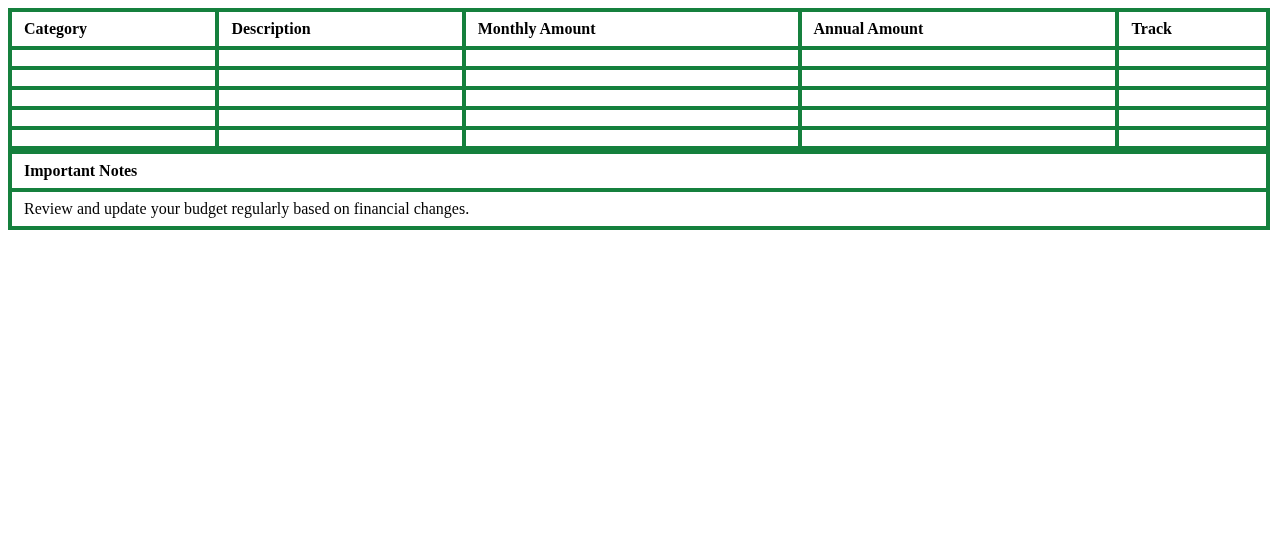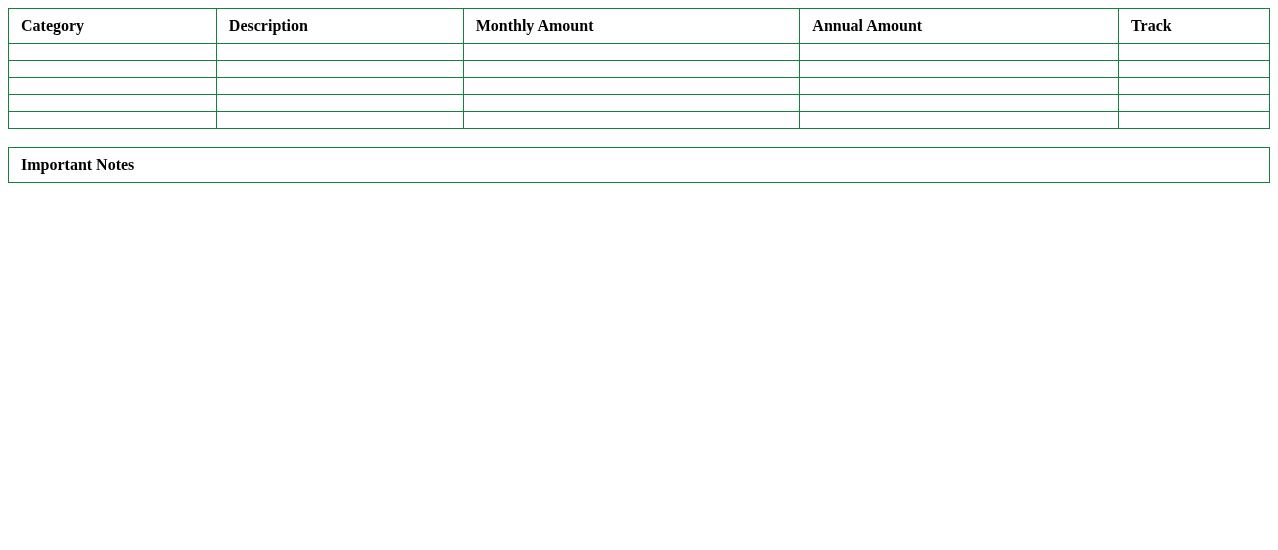--- a/index.html
+++ b/index.html
@@ -1,22 +1,22 @@
 <!DOCTYPE html>
 <html><head>
 <meta charset="utf-8">
 <style>
   html, body { margin: 0; padding: 0; background: #ffffff; }
   body { width: 1278px; height: 550px; font-family: "Liberation Serif", serif; color: #000; font-size: 16px; }
   .wrap { padding: 8px; }
   table { border-collapse: collapse; width: 1262px; }
-  td, th { border: 1px solid #15803d; }
+  td, th { border: 4px solid #15803d; }
   .budget th { height: 34px; text-align: left; font-weight: bold; padding: 0 12px; font-size: 16px; vertical-align: middle; }
   .budget td { height: 16px; padding: 0; }
-  .notes { margin-top: 18px; }
+  .notes { }
   .notes th, .notes td { height: 34px; padding: 0 12px; text-align: left; vertical-align: middle; }
   .notes th { font-weight: bold; }
 </style>
 </head>
 <body>
 
 <div class="wrap">
   <table class="budget">
     <colgroup>
       <col style="width:208px">
@@ -73,15 +73,18 @@
     </tbody>
   </table>
 
   <table class="notes">
     <thead>
       <tr>
         <th>Important Notes</th>
       </tr>
     </thead>
     <tbody>
+      <tr>
+        <td>Review and update your budget regularly based on financial changes.</td>
+      </tr>
     </tbody>
   </table>
 </div>
 
 </body></html>

